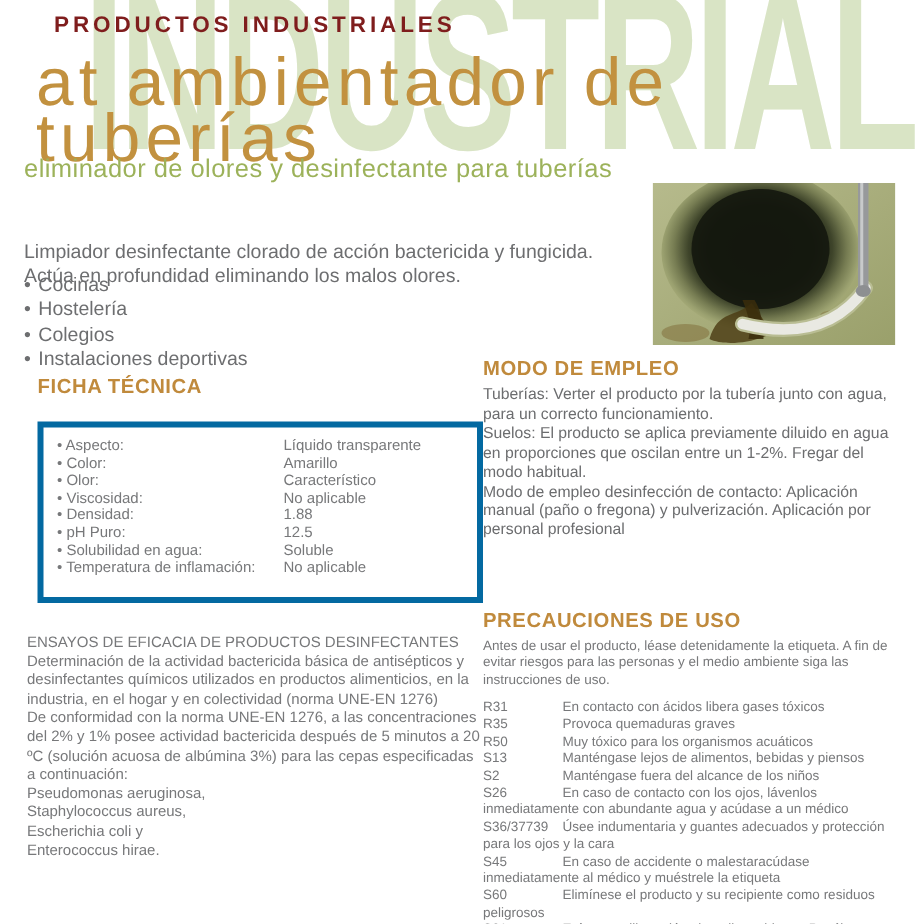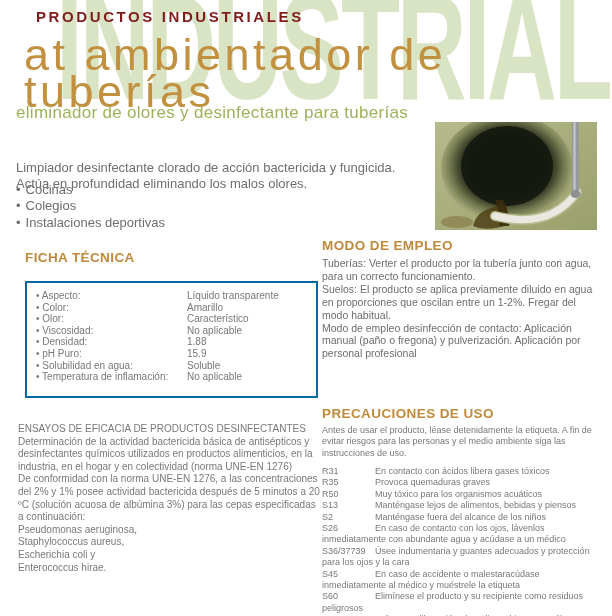--- a/index.html
+++ b/index.html
@@ -18,21 +18,21 @@
   
   .photo{position:absolute;top:122px;left:435px;width:162px;height:108px;overflow:hidden;}
   
   .intro{position:absolute;top:136px;left:16px;width:440px;font-size:13px;line-height:16px;margin-top:24px;}
   .apps{position:absolute;top:182px;left:16px;font-size:13px;line-height:16.3px;
      list-style:none;margin:0;padding:0;}
   .apps .blt{margin-right:5px;}
   .sec-head{position:absolute;font-size:13.5px;font-weight:bold;letter-spacing:.4px;color:#c08a3c;}
   .ficha-head{top:250px;left:25px;}
   .ficha-box{position:absolute;top:281px;left:25px;width:271px;height:99px;
-     border:2px solid #0369a1;padding:7px 9px;font-size:10px;line-height:11.6px;color:#77787a;}
+     border:4px solid #0369a1;padding:7px 9px;font-size:10px;line-height:11.6px;color:#77787a;}
   .frow{white-space:nowrap;}
   .flabel{display:inline-block;width:151px;}
   .ensayos{position:absolute;top:423px;left:18px;width:302px;
      font-size:10px;line-height:12.6px;color:#77787a;}
   
   .modo-head{top:238px;left:322px;}
   .modo{position:absolute;top:257px;left:322px;width:281px;
      font-size:10.5px;line-height:12.9px;color:#6c6d6f;}
   .prec-head{top:406px;left:322px;}
   .prec-intro{position:absolute;top:425px;left:322px;width:284px;
@@ -89,20 +89,23 @@
     <div>Limpiador desinfectante clorado de acción bactericida y fungicida.</div>
     <div>Actúa en profundidad eliminando los malos olores.</div>
   </div>
 
   <ul class="apps">
 
   <li>
       <span class="blt">•</span><span>Cocinas</span>
     </li>
       <li>
+      <span class="blt">•</span><span>Hostelería</span>
+    </li>
+      <li>
       <span class="blt">•</span><span>Colegios</span>
     </li>
       <li>
       <span class="blt">•</span><span>Instalaciones deportivas</span>
     </li>
     </ul>
 
   <div class="sec-head ficha-head">FICHA TÉCNICA</div>
 
   <div class="ficha-box">
@@ -116,21 +119,21 @@
       <div class="frow">
       <span class="flabel">• Olor:</span><span class="fvalue">Característico</span>
     </div>
       <div class="frow">
       <span class="flabel">• Viscosidad:</span><span class="fvalue">No aplicable</span>
     </div>
       <div class="frow">
       <span class="flabel">• Densidad:</span><span class="fvalue">1.88</span>
     </div>
       <div class="frow">
-      <span class="flabel">• pH Puro:</span><span class="fvalue">15.9</span>
+      <span class="flabel">• pH Puro:</span><span class="fvalue">12.5</span>
     </div>
       <div class="frow">
       <span class="flabel">• Solubilidad en agua:</span><span class="fvalue">Soluble</span>
     </div>
       <div class="frow">
       <span class="flabel">• Temperatura de inflamación:</span><span class="fvalue">No aplicable</span>
     </div>
     </div>
 
   <div class="ensayos">

